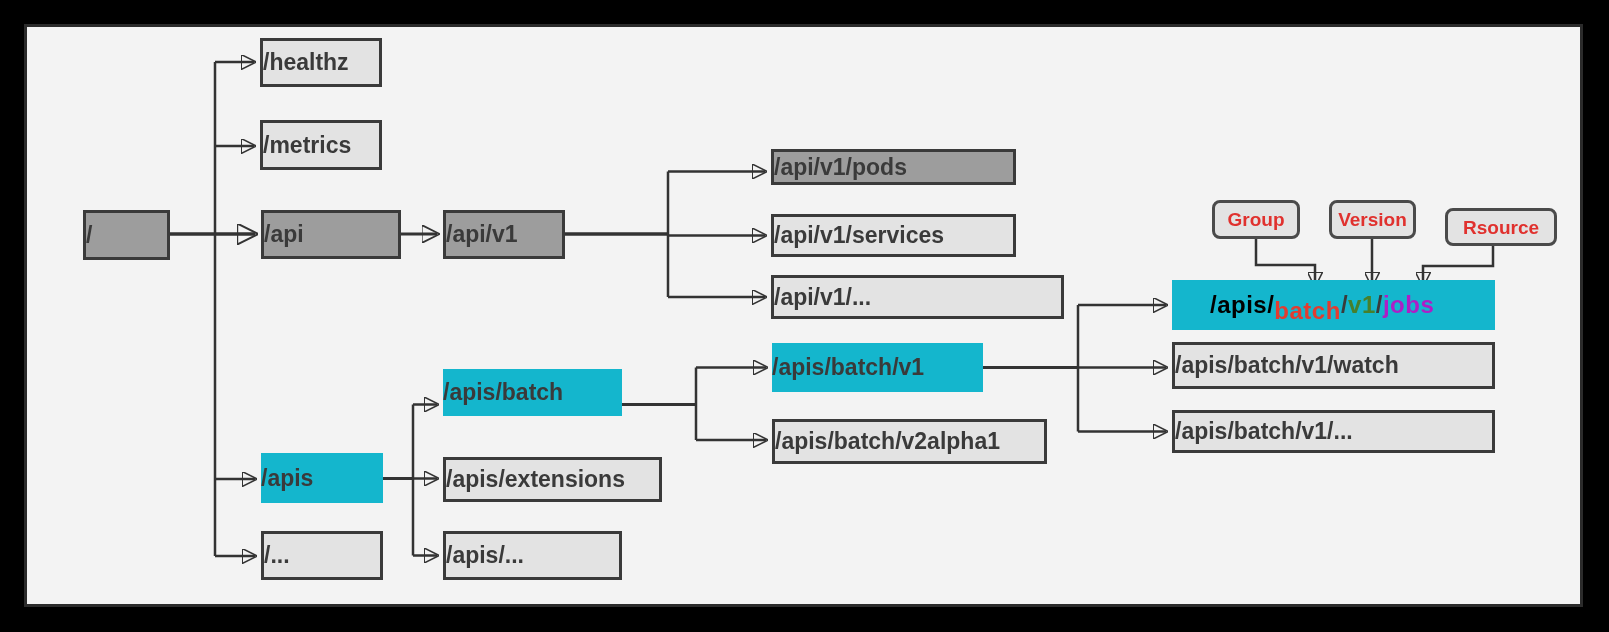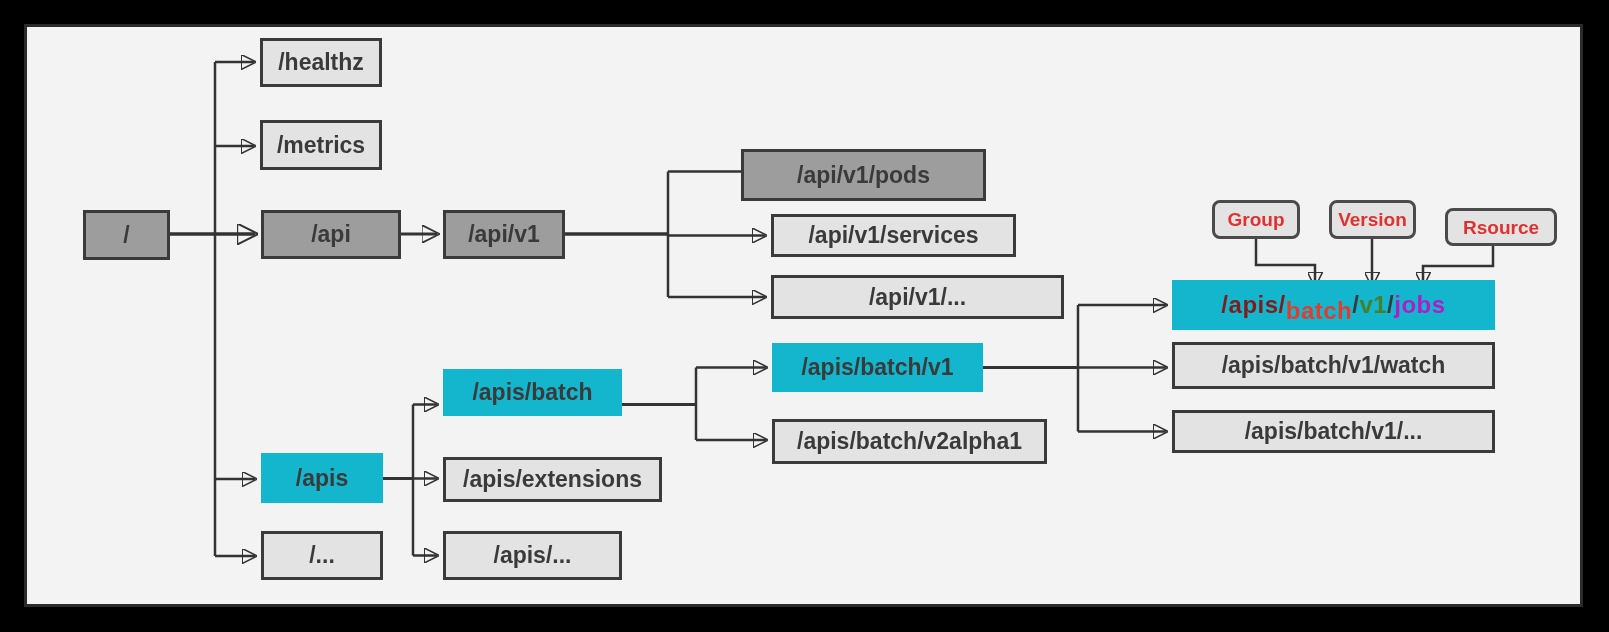--- a/index.html
+++ b/index.html
@@ -8,21 +8,21 @@
     position:relative;width:1609px;height:632px;background:var(--outer,#000);
     font-family:"Liberation Sans","DejaVu Sans",sans-serif;overflow:hidden;
   }
   .panel{
     position:absolute;left:24px;top:24px;width:1559px;height:583px;
     background:var(--panel,#f3f3f3);border:3px solid var(--panel-border,#2b2b2b);
     box-sizing:border-box;
   }
   .node{
     position:absolute;box-sizing:border-box;
-    display:flex;align-items:center;justify-content:center;
+    display:flex;align-items:center;justify-content:flex-start;
     background:var(--node-light-fill,#e3e3e3);
     border:3px solid var(--node-border,#3a3a3a);
     color:var(--node-text,#3a3a3a);
     font-weight:bold;font-size:23px;line-height:1;white-space:nowrap;
   }
   .node.dark{background:var(--node-dark-fill,#9d9d9d);}
   .node.cyan{background:var(--node-cyan-fill,#14b6cd);border:none;}
   .node.jobs{font-size:24px;letter-spacing:.5px;}
   .tag{
     position:absolute;box-sizing:border-box;
@@ -110,38 +110,38 @@
   <div class="node cyan" style="left:443px;top:369px;width:179px;height:47px">
     <span>/apis/batch</span>
   </div>
   <div class="node" style="left:443px;top:457px;width:219px;height:45px">
     <span>/apis/extensions</span>
   </div>
   <div class="node" style="left:443px;top:531px;width:179px;height:49px">
     <span>/apis/...</span>
   </div>
 
-  <div class="node dark" style="left:741px;top:149px;width:245px;height:52px">
+  <div class="node dark" style="left:771px;top:149px;width:245px;height:36px">
     <span>/api/v1/pods</span>
   </div>
   <div class="node" style="left:771px;top:214px;width:245px;height:43px">
     <span>/api/v1/services</span>
   </div>
   <div class="node" style="left:771px;top:275px;width:293px;height:44px">
     <span>/api/v1/...</span>
   </div>
   <div class="node cyan" style="left:772px;top:343px;width:211px;height:49px">
     <span>/apis/batch/v1</span>
   </div>
   <div class="node" style="left:772px;top:419px;width:275px;height:45px">
     <span>/apis/batch/v2alpha1</span>
   </div>
 
   <div class="node cyan jobs" style="left:1172px;top:280px;width:323px;height:50px">
-    <span style="color: #7f1d1d;">/apis/</span>
+    <span style="color: #000000; margin-left: 38px;">/apis/</span>
       <span style="color: rgb(226, 60, 48); margin-top: 12px;">batch</span>
       <span style="color: rgb(58, 58, 58);">/</span>
       <span style="color: rgb(71, 128, 44);">v1</span>
       <span style="color: rgb(58, 58, 58);">/</span>
       <span style="color: rgb(174, 30, 198);">jobs</span>
   </div>
   <div class="node" style="left:1172px;top:342px;width:323px;height:47px">
     <span>/apis/batch/v1/watch</span>
   </div>
   <div class="node" style="left:1172px;top:410px;width:323px;height:43px">

